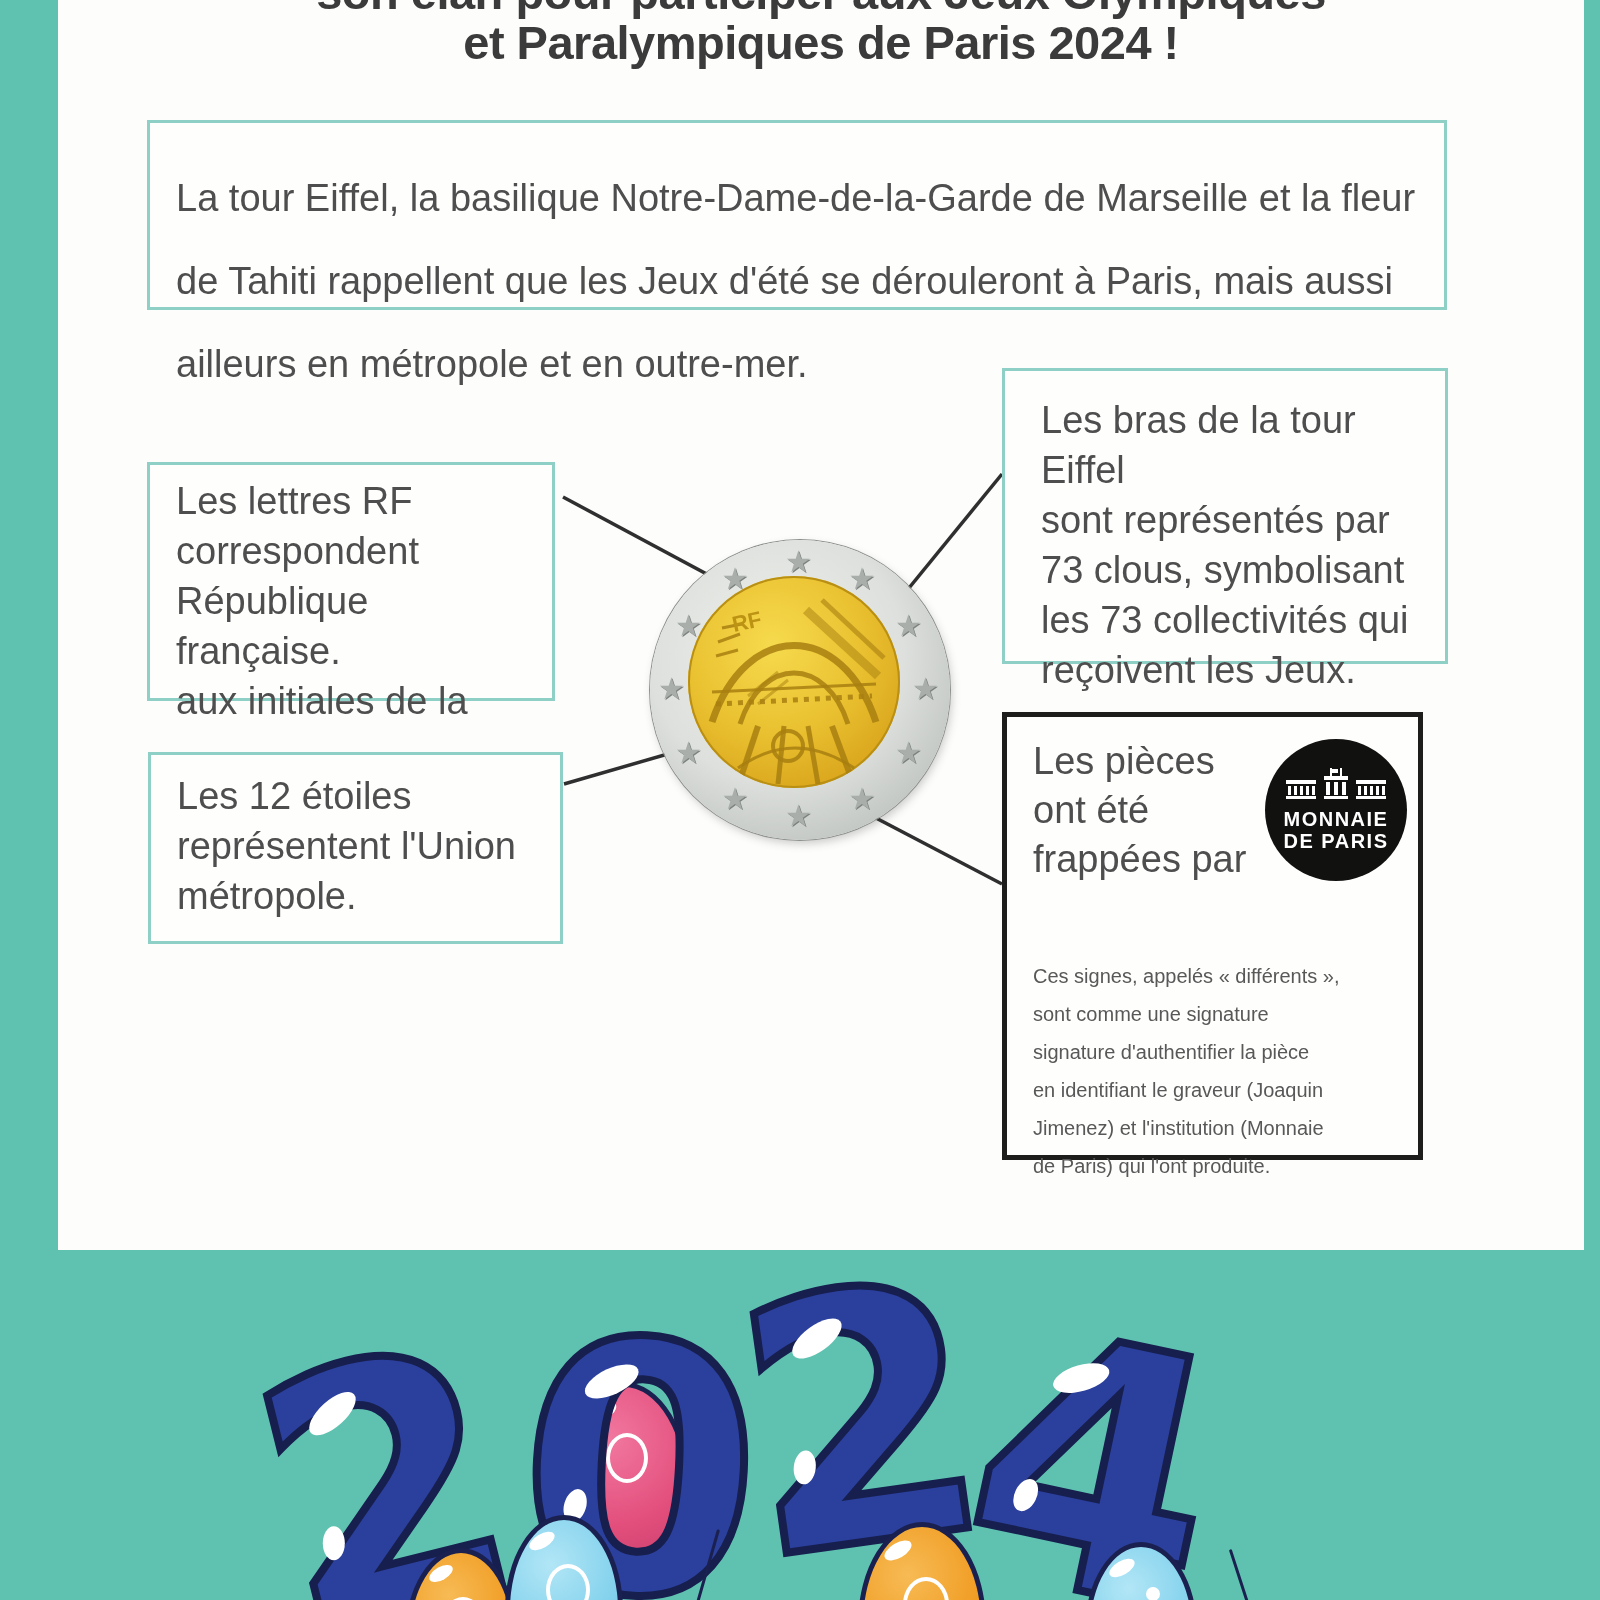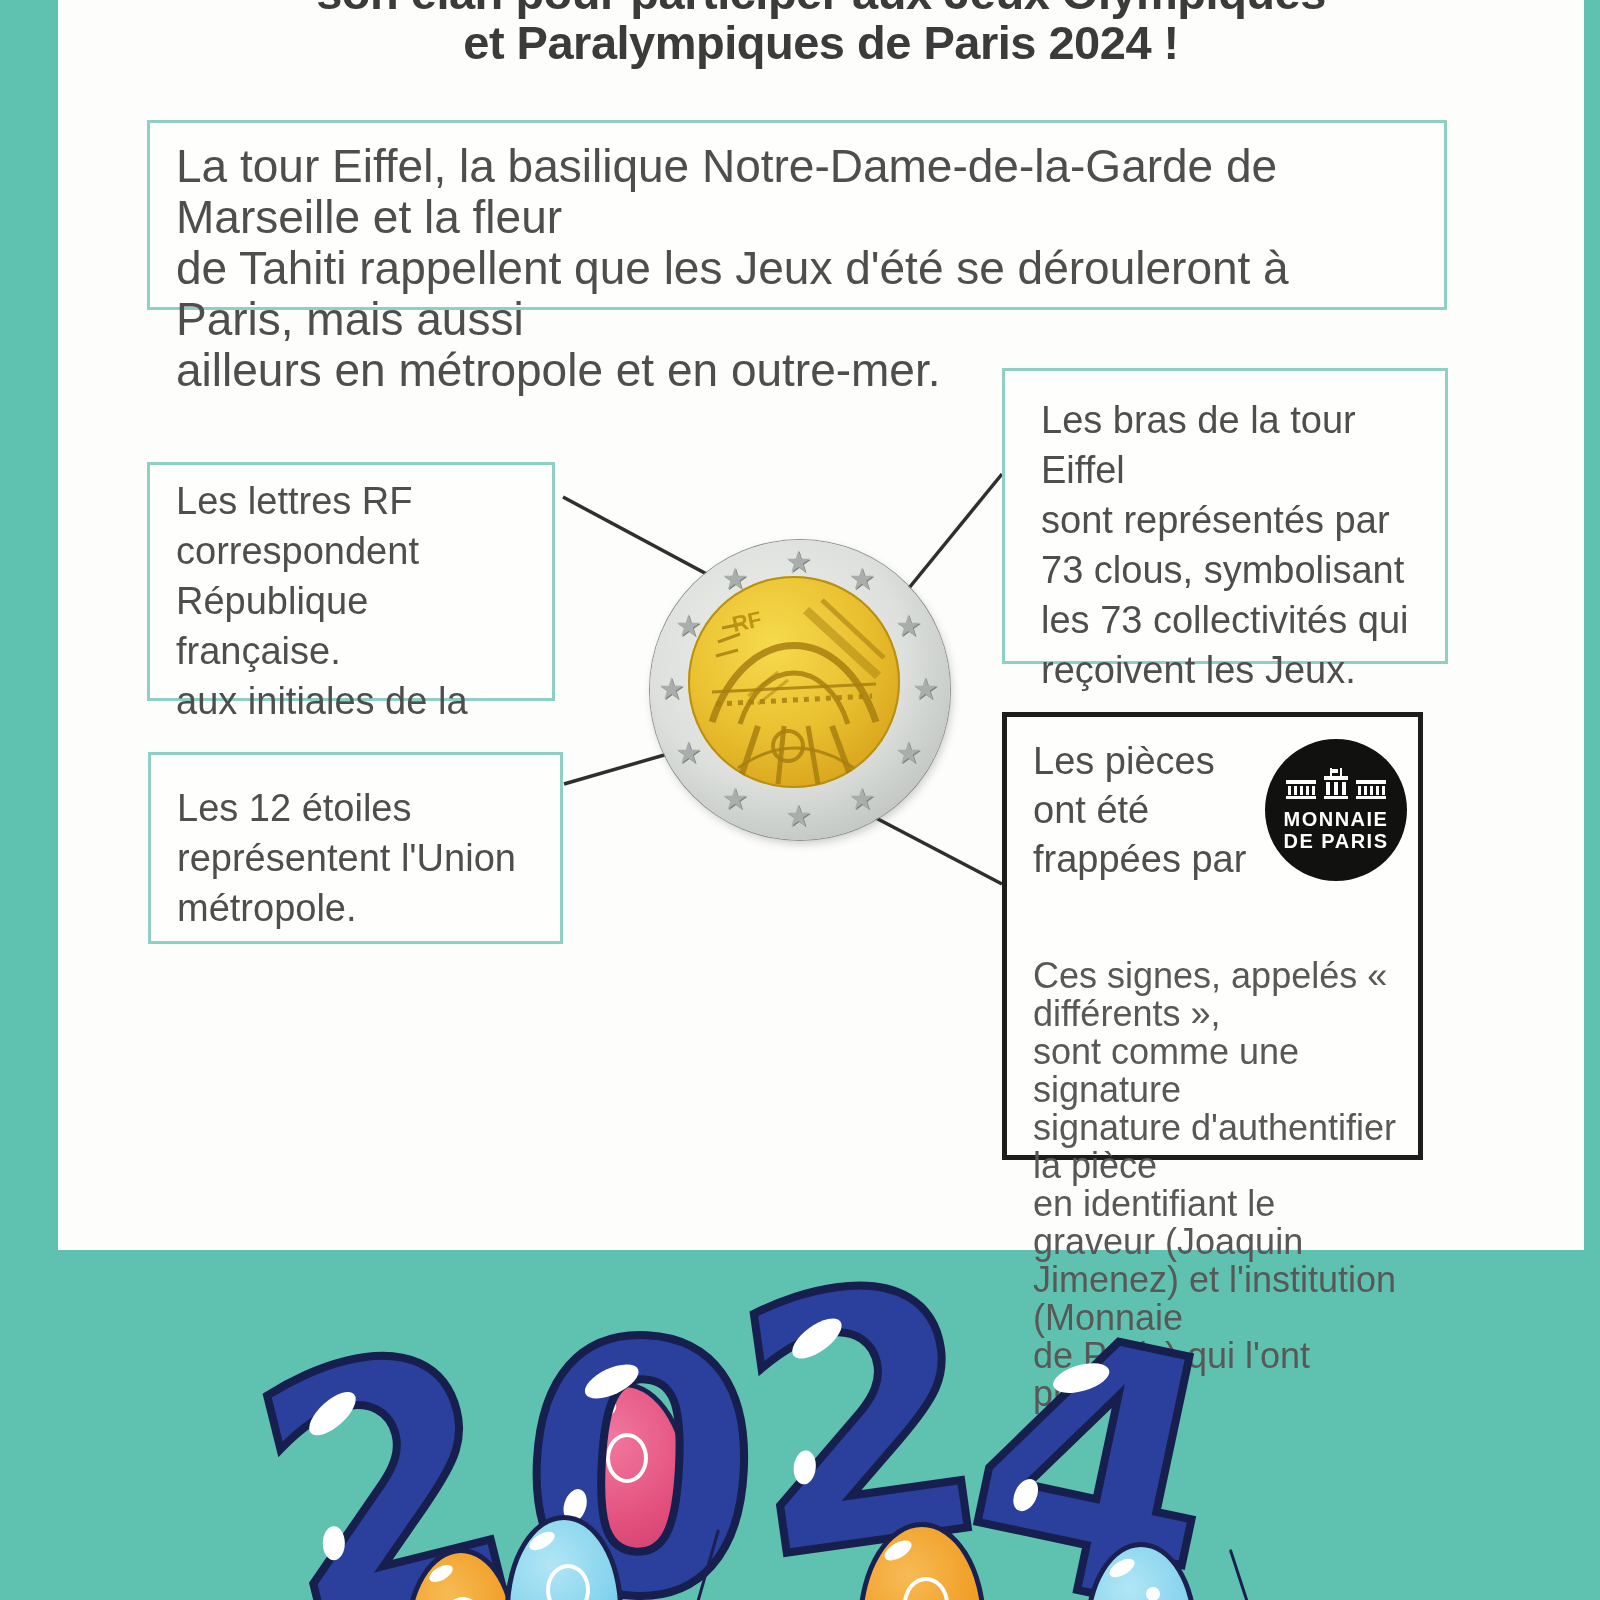--- a/index.html
+++ b/index.html
@@ -27,44 +27,44 @@
   .tealbox{
     position:absolute;
     border:3px solid #8ed0c5;
     background:#fefefd;
     color:#4e4e4e;
     box-sizing:border-box;
   }
   .tealbox .ln{display:block;}
 
   #intro-box{left:89px;top:120px;width:1300px;height:190px;padding:18px 26px;}
-  #intro-box .ln{font-size:46px;line-height:51px;}
+  #intro-box .ln{font-size:38px;line-height:51px;margin-top:32px;}
 
   #rf-box{left:89px;top:462px;width:408px;height:239px;padding:11px 26px;}
   #rf-box .ln,#stars-box .ln,#arms-box .ln{font-size:38px;line-height:50px;}
 
   #arms-box{left:944px;top:368px;width:446px;height:296px;padding:24px 36px;}
 
-  #stars-box{left:90px;top:752px;width:415px;height:192px;padding:28px 26px;}
+  #stars-box{left:90px;top:752px;width:415px;height:192px;padding:16px 26px;}
 
   
   #mint-box{
     position:absolute;left:944px;top:712px;width:421px;height:448px;
     border:5px solid #1d1d1b;background:#fefefd;box-sizing:border-box;
   }
   #mint-lead{position:absolute;left:26px;top:20px;}
   #mint-lead .ln{display:block;font-size:38px;line-height:49px;color:#4e4e4e;}
   #mint-logo{
     position:absolute;left:258px;top:22px;width:142px;height:142px;border-radius:50%;
     background:#111110;display:flex;flex-direction:column;align-items:center;justify-content:center;
   }
   #mint-logo .logo-word{color:#ffffff;font-weight:700;font-size:20px;line-height:22px;letter-spacing:1.5px;}
   #mint-logo svg{display:block;margin-bottom:4px;}
   #mint-body{position:absolute;left:26px;top:240px;width:365px;}
-  #mint-body .ln{display:block;font-size:36px;line-height:38px;color:#585858;}
+  #mint-body .ln{display:block;font-size:20px;line-height:38px;color:#585858;}
 
   
   #coin{
     position:absolute;left:592px;top:540px;width:300px;height:300px;border-radius:50%;
     background:radial-gradient(circle at 42% 38%, #eef0ec 0%, #dde0dc 50%, #c2c6c2 78%, #9da19d 100%);
     box-shadow:0 0 0 1px #8d918d, 2px 4px 8px rgba(60,60,60,.25);
   }
   .coin-star{
     position:absolute;font-size:30px;color:#a9aeaa;
     text-shadow:1px 1px 0 #7d817d;

